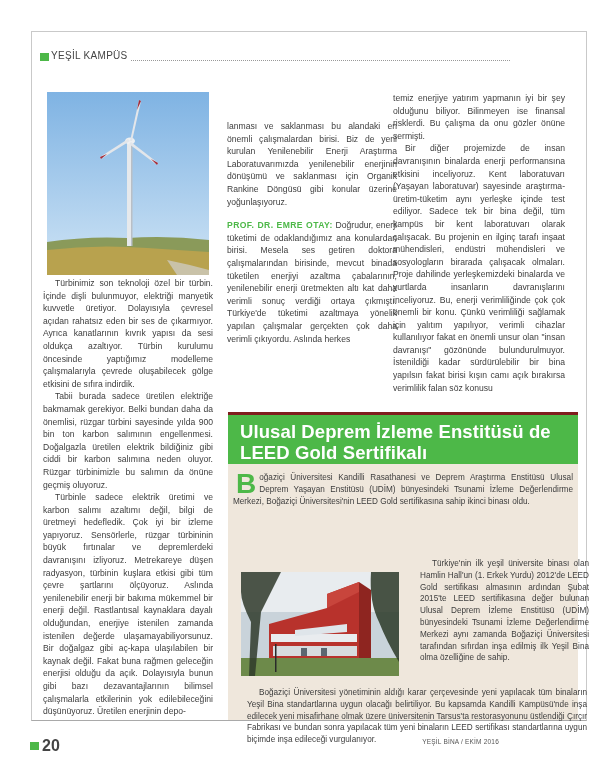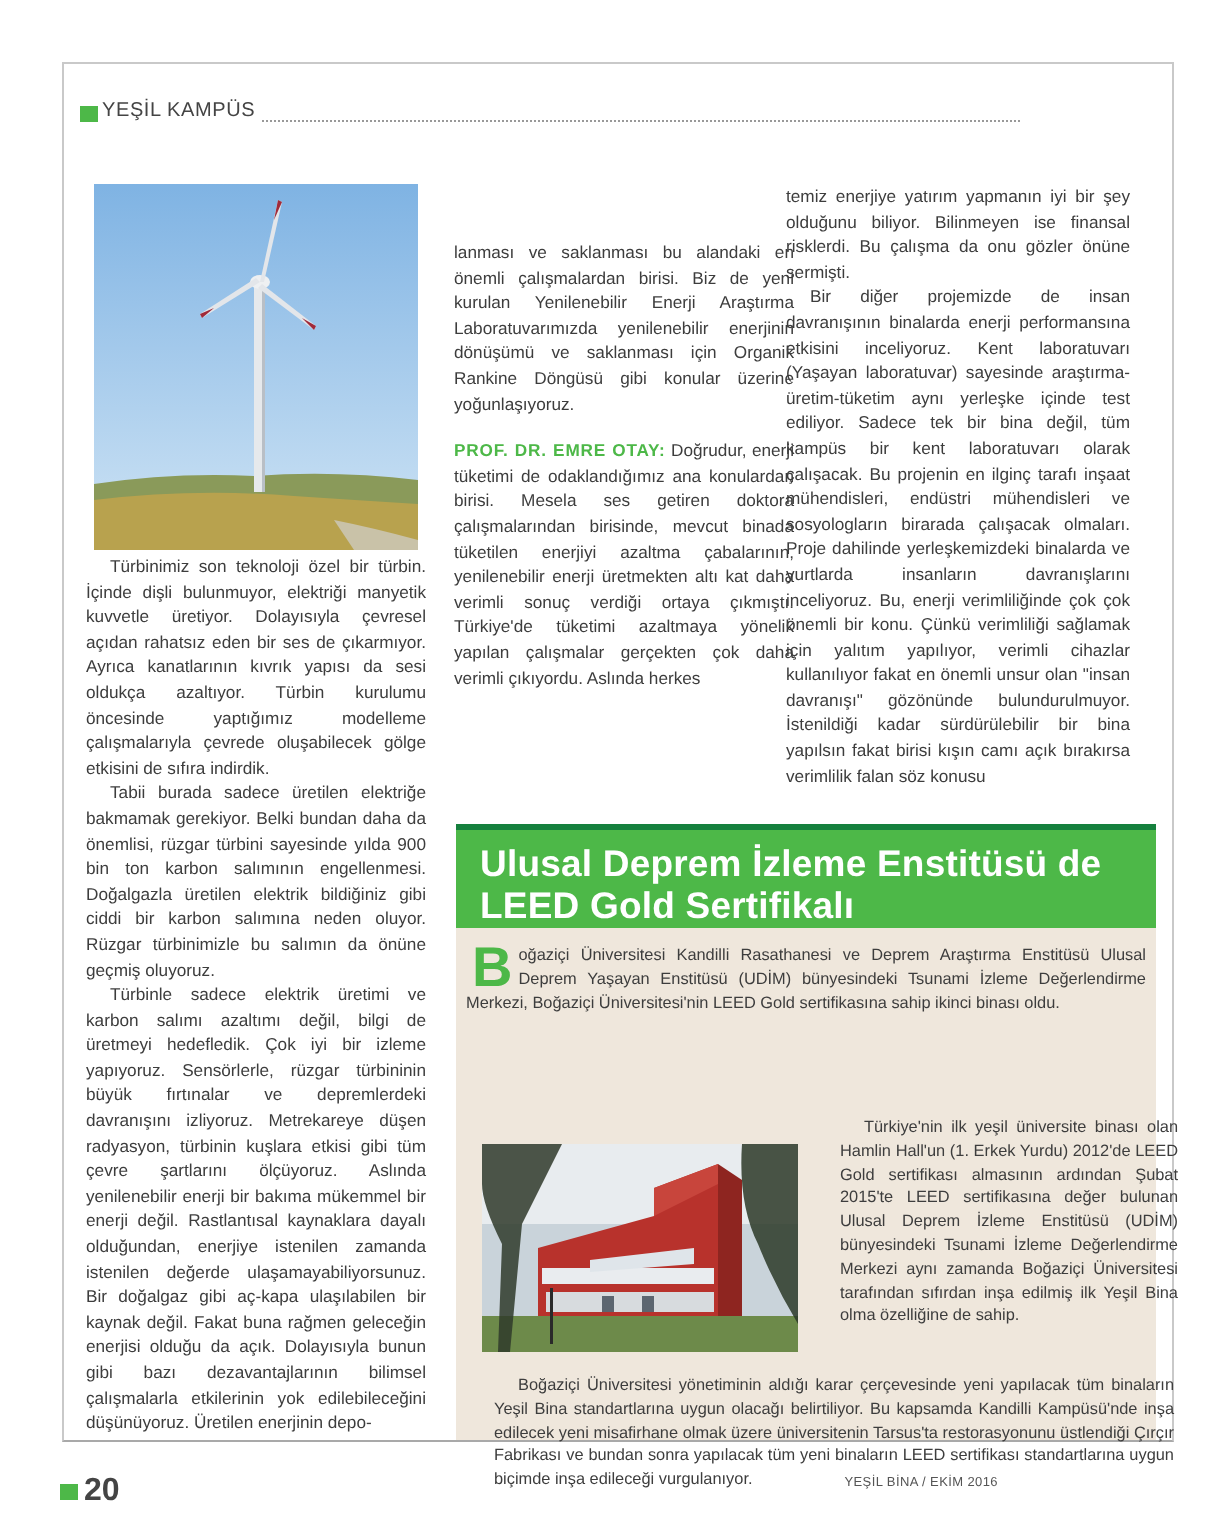--- a/index.html
+++ b/index.html
@@ -27,21 +27,21 @@
   .col2 { left: 227px; top: 80px; width: 170px; margin-top: 40px; }
   .col3 { left: 393px; top: 92px; width: 172px; }
   .green-label { color: #4db848; font-weight: bold; letter-spacing: 0.4px; }
 
   .turbine-photo { position: absolute; left: 47px; top: 92px; width: 162px; height: 183px; overflow: hidden; }
 
   .box {
     position: absolute; left: 228px; top: 412px; width: 350px; height: 308px; background: #efe7dc;
   }
   .box-head {
-    position: relative; background: #4db848; border-top: 3px solid #15803d; height: 52px; padding: 6px 10px 0 12px; box-sizing: border-box;
+    position: relative; background: #4db848; border-top: 3px solid #7f1d1d; height: 52px; padding: 6px 10px 0 12px; box-sizing: border-box;
   }
   .box-head h2 {
     margin: 0; color: #ffffff; font-size: 18.5px; line-height: 21px; font-weight: bold; letter-spacing: 0.1px;
   }
   .box-body { position: relative; font-size: 8.2px; line-height: 11.8px; color: #3d3d3d; text-align: justify; }
   .box-intro { position: absolute; left: 5px; top: 8px; width: 340px; }
   .dropcap {
     float: left; font-size: 28px; line-height: 22px; font-weight: bold; color: #4db848; margin: 1px 3px 0 3px; height: 22px;
   }
   .building-photo { position: absolute; left: 13px; top: 108px; width: 158px; height: 104px; overflow: hidden; }

